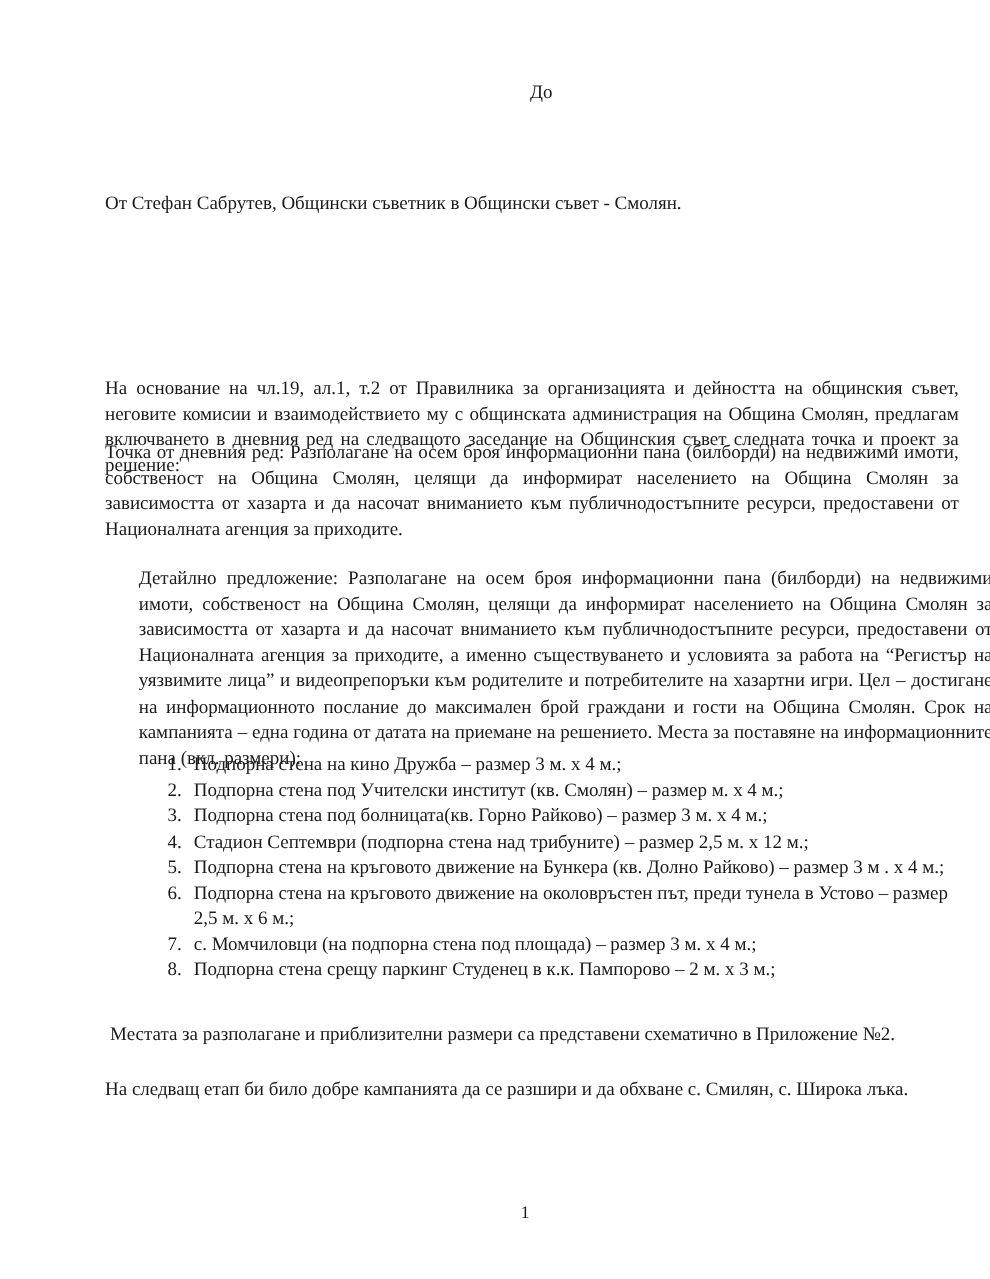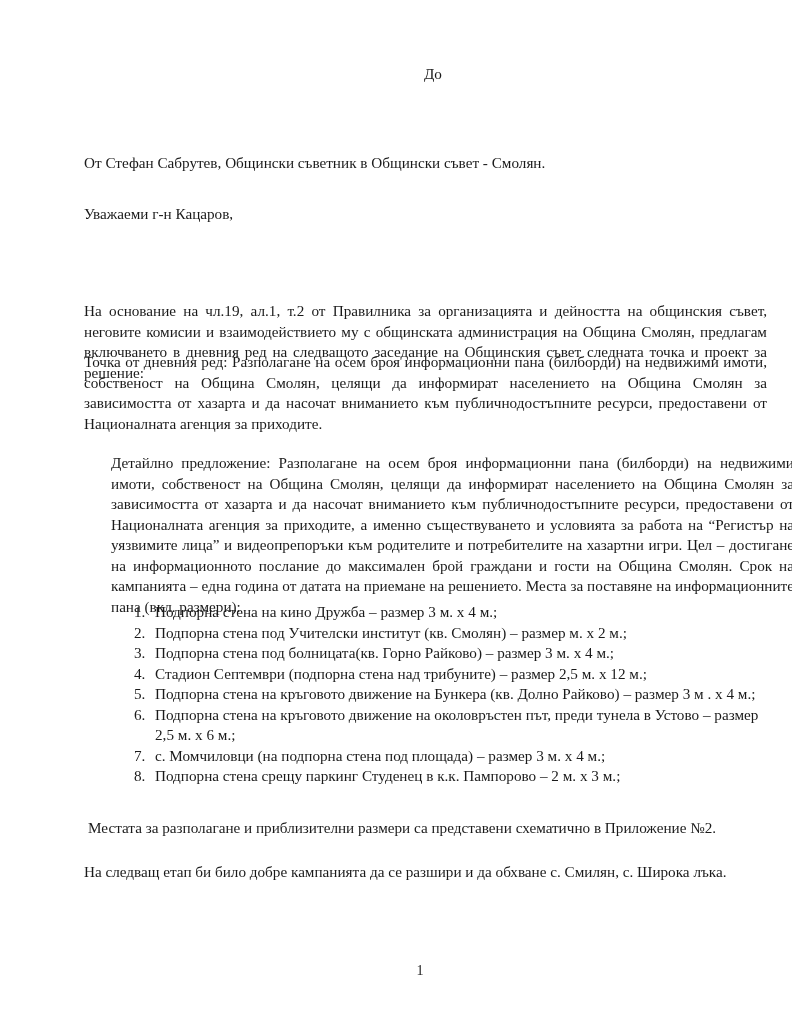--- a/index.html
+++ b/index.html
@@ -99,31 +99,30 @@
 <body>
 
 <div class="page">
 
   <div class="addressee">
     <div>До</div>
   </div>
 
   <div class="from">От Стефан Сабрутев, Общински съветник в Общински съвет - Смолян.</div>
 
-  <div class="salutation">Уважаеми г-н Кацаров,</div>
 
   <div class="para p-basis">На основание на чл.19, ал.1, т.2 от Правилника за организацията и дейността на общинския съвет, неговите комисии и взаимодействието му с общинската администрация на Община Смолян, предлагам включването в дневния ред на следващото заседание на Общинския съвет следната точка и проект за решение:</div>
 
   <div class="para p-agenda"><span class="b">Точка от дневния ред</span><span>: Разполагане на </span><span class="b">осем</span><span> броя информационни пана (билборди) на недвижими имоти, собственост на Община Смолян, целящи да информират населението на Община Смолян за зависимостта от хазарта и да насочат вниманието към публичнодостъпните ресурси, предоставени от Националната агенция за приходите.</span></div>
 
   <div class="para p-detail"><span class="b">Детайлно предложение:</span><span> Разполагане на </span><span class="b">осем</span><span> броя информационни пана (билборди) на недвижими имоти, собственост на Община Смолян, целящи да информират населението на Община Смолян за зависимостта от хазарта и да насочат вниманието към публичнодостъпните ресурси, предоставени от Националната агенция за приходите, а именно съществуването и условията за работа на “Регистър на уязвимите лица” и видеопрепоръки към родителите и потребителите на хазартни игри. Цел – достигане на информационното послание до максимален брой граждани и гости на Община Смолян. Срок на кампанията – една година от датата на приемане на решението. Места за поставяне на информационните пана (вкл. размери):</span></div>
 
   <ol class="list">
     <li><span class="num">1.</span><span>Подпорна стена на кино Дружба – размер 3 м. х 4 м.;</span></li>
-    <li><span class="num">2.</span><span>Подпорна стена под Учителски институт (кв. Смолян) – размер  м. х 2 м.;</span></li>
+    <li><span class="num">2.</span><span>Подпорна стена под Учителски институт (кв. Смолян) – размер  м. х 4 м.;</span></li>
     <li><span class="num">3.</span><span>Подпорна стена под болницата(кв. Горно Райково) – размер 3 м. х 4 м.;</span></li>
     <li><span class="num">4.</span><span>Стадион Септември (подпорна стена над трибуните) – размер 2,5 м. х 12 м.;</span></li>
     <li><span class="num">5.</span><span>Подпорна стена на кръговото движение на Бункера (кв. Долно Райково) – размер 3 м . х 4 м.;</span></li>
     <li><span class="num">6.</span><span>Подпорна стена на кръговото движение на околовръстен път, преди тунела в Устово – размер 2,5 м. х 6 м.;</span></li>
     <li><span class="num">7.</span><span>с. Момчиловци (на подпорна стена под площада) – размер 3 м. х 4 м.;</span></li>
     <li><span class="num">8.</span><span>Подпорна стена срещу паркинг Студенец в к.к. Пампорово – 2 м. х 3 м.;</span></li>
   </ol>
 
   <div class="p-places">Местата за разполагане и приблизителни размери са представени схематично в Приложение №2.</div>
 

